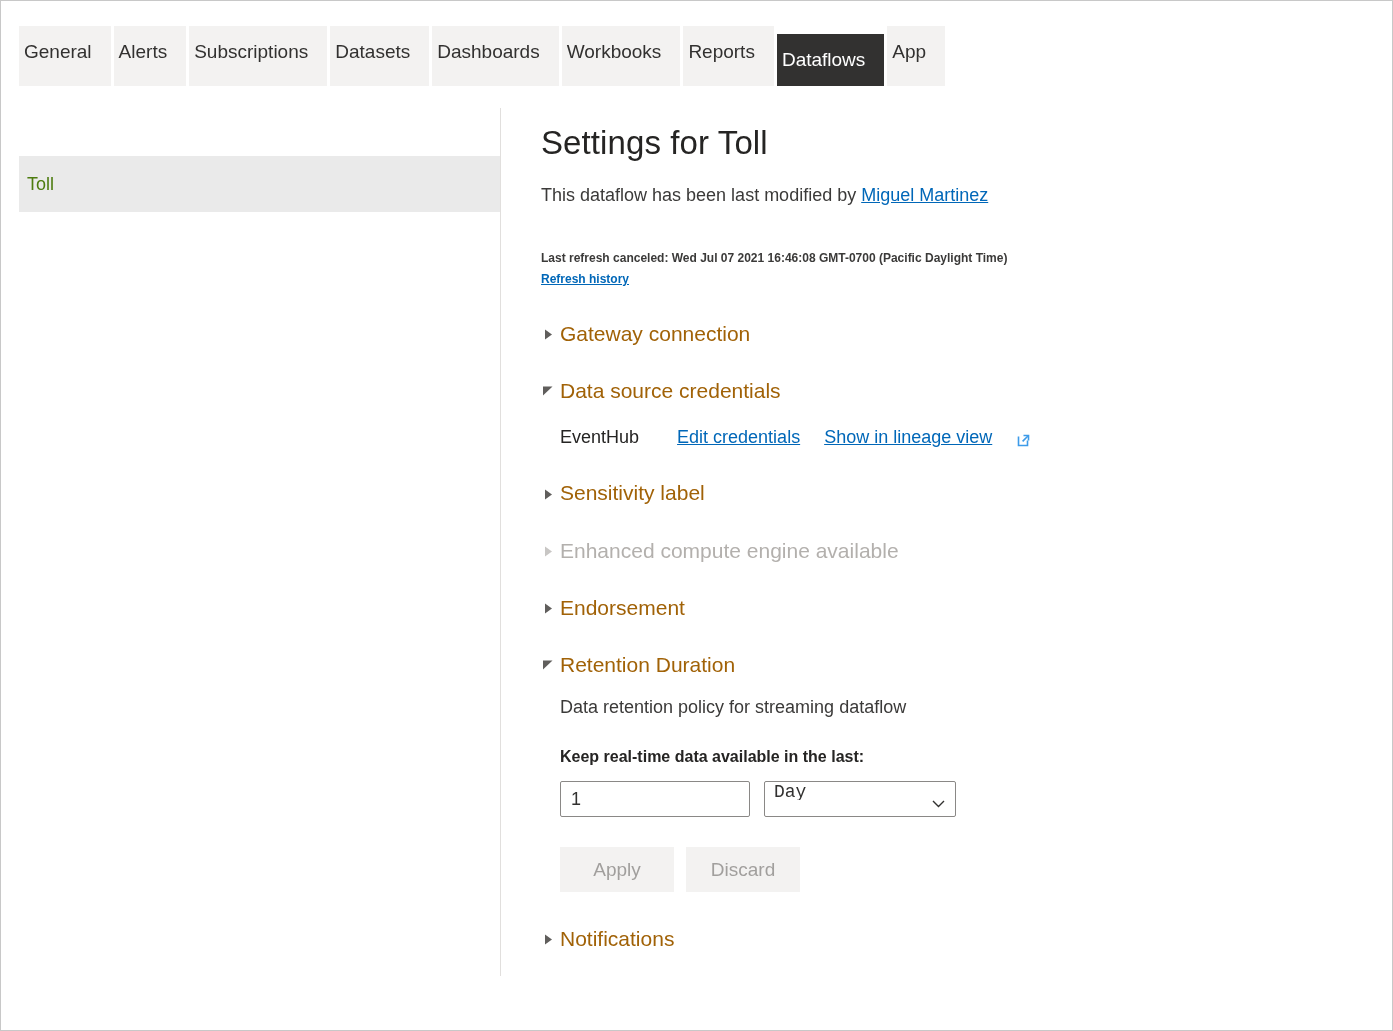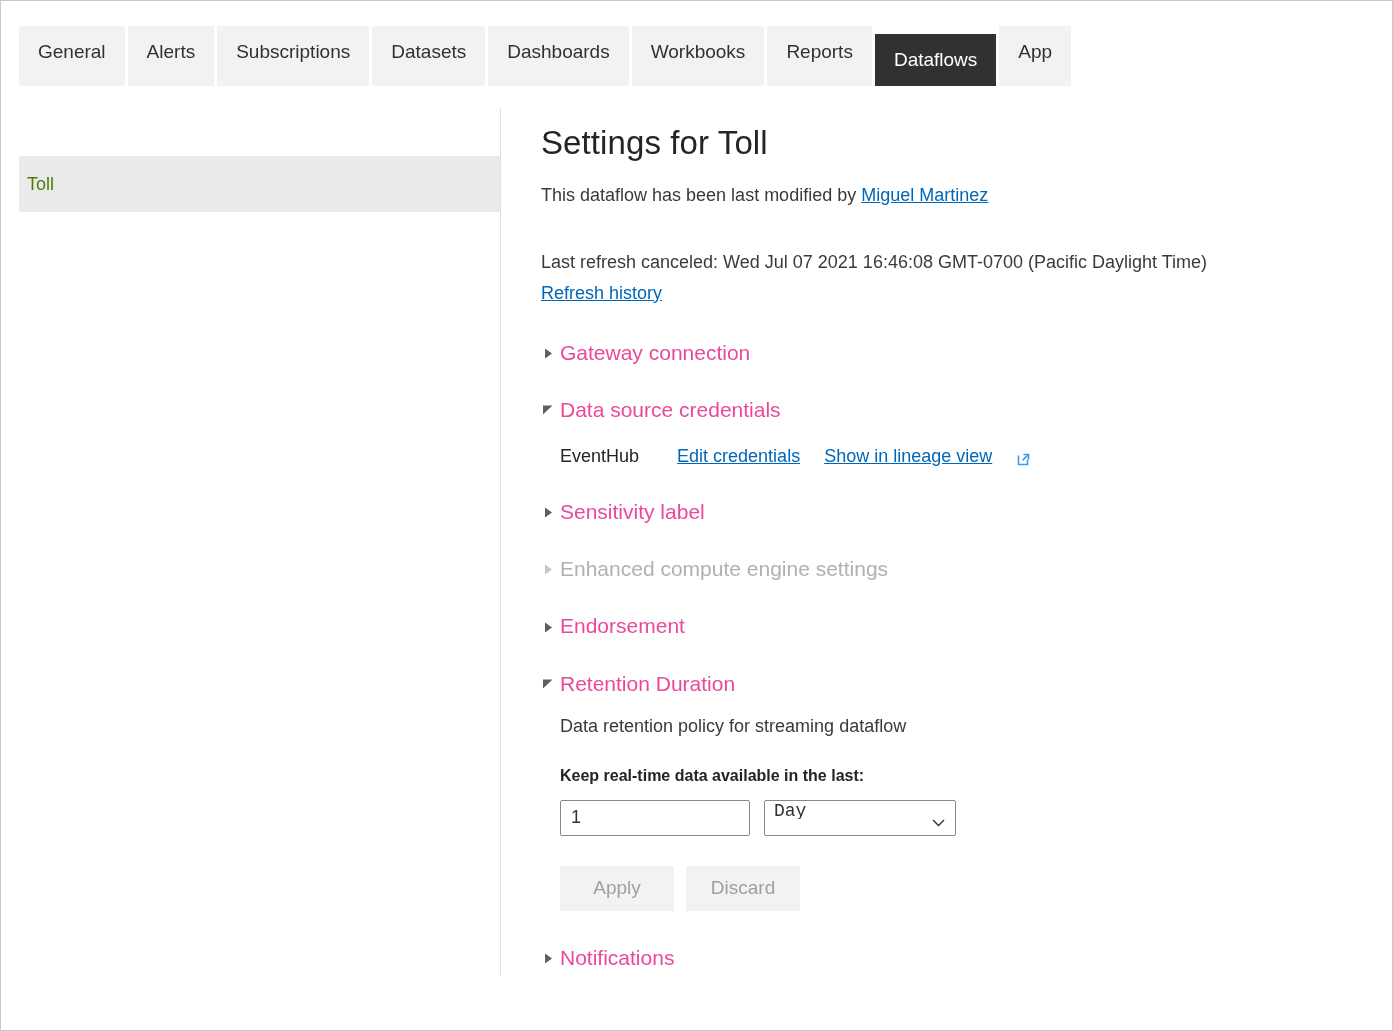--- a/index.html
+++ b/index.html
@@ -30,21 +30,21 @@
     top: 25px;
     display: flex;
     align-items: stretch;
     gap: 3px;
   }
   .tab {
     background: #f3f2f1;
     color: #323130;
     font-size: 19px;
     line-height: 1;
-    padding: 16px 19px 17px 19px;
+    padding: 16px 19px 17px 5px;
     white-space: nowrap;
     cursor: pointer;
     user-select: none;
     font-weight: 400;
   }
   .tab.active {
     background: #323130;
     color: #ffffff;
     margin-top: 8px;
   }
@@ -105,36 +105,37 @@
     margin-top: 20px;
     line-height: 1.35;
   }
   a.link {
     color: #0067b8;
     text-decoration: underline;
     cursor: pointer;
   }
   .refresh-block {
     margin-top: 42px;
-    font-size: 18px;
+    font-size: 12px;
     color: #3b3a39;
     line-height: 1.55;
+    font-weight: bold;
   }
   .refresh-block .refresh-line { display: block; }
   .refresh-block .refresh-history { display: inline-block; margin-top: 3px; }
 
   
   .section {
     margin-top: 32px;
   }
   .section-header {
     display: flex;
     align-items: center;
     font-size: 21px;
-    color: #ec4899;
+    color: #a16207;
     cursor: pointer;
     user-select: none;
     font-weight: 400;
     line-height: 1.2;
   }
   .section-header.disabled {
     color: #b3b0ad;
     cursor: default;
   }
   .marker {
@@ -330,21 +331,21 @@
       </div>
     </div>
 
     <div class="section">
       <div class="section-header disabled">
         <span class="marker">
           <svg width="15" height="15" viewBox="0 0 15 15">
               <polygon points="4,2.5 11,7.5 4,12.5" fill="#c8c6c4"></polygon>
             </svg>
         </span>
-        <span>Enhanced compute engine settings</span>
+        <span>Enhanced compute engine available</span>
       </div>
     </div>
 
     <div class="section">
       <div class="section-header">
         <span class="marker">
           <svg width="15" height="15" viewBox="0 0 15 15">
               <polygon points="4,2.5 11,7.5 4,12.5" fill="#605e5c"></polygon>
             </svg>
         </span>

